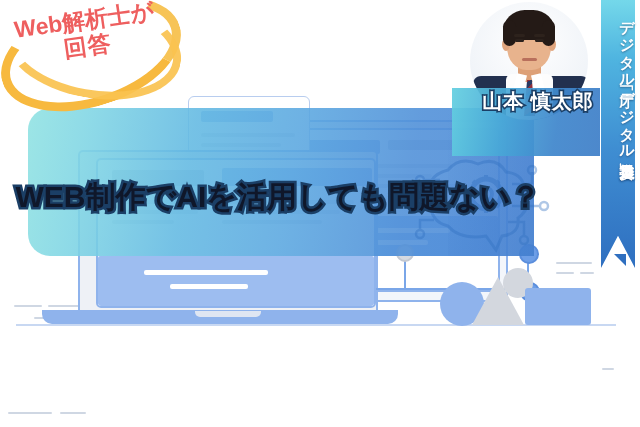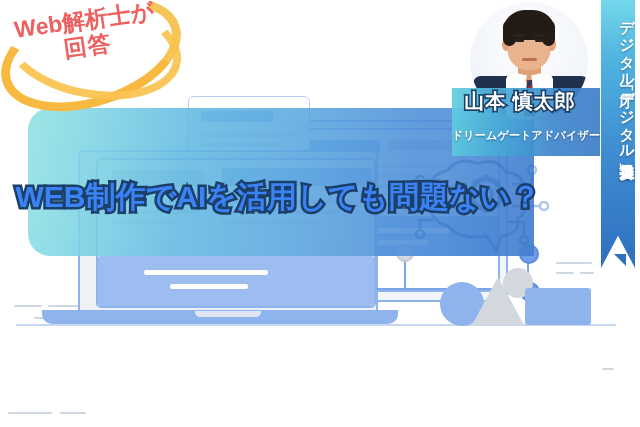--- a/index.html
+++ b/index.html
@@ -60,21 +60,21 @@
   
   .title-block{position:absolute;left:0;top:0;width:640px;height:427px;pointer-events:none;}
   .t-faq{
     position:absolute;left:0;top:112px;width:534px;text-align:center;
     font-size:29px;font-weight:bold;letter-spacing:2px;color:#ffe37a;
     -webkit-text-stroke:4px #163b63;paint-order:stroke fill;
     text-shadow:0 2px 0 rgba(10,40,70,.35);
   }
   .t-main{
     position:absolute;left:0;top:177px;width:556px;text-align:center;
-    font-size:30px;font-weight:bold;letter-spacing:0px;color:#3b82f6;
+    font-size:30px;font-weight:bold;letter-spacing:0px;color:#0f172a;
     -webkit-text-stroke:5px #1b3f66;paint-order:stroke fill;
   }
   .t-sub{
     position:absolute;left:0;top:216px;width:556px;text-align:center;
     font-size:26px;font-weight:bold;letter-spacing:0px;color:#f5781f;
     -webkit-text-stroke:5px #ffffff;paint-order:stroke fill;
   }
 
   
   .badge-wrap{position:absolute;left:-6px;top:-4px;width:190px;height:108px;}
@@ -122,21 +122,21 @@
   .ph-collar-r{position:absolute;left:64px;top:72px;width:10px;height:26px;background:#ffffff;transform:rotate(-14deg);}
   .ph-tie{position:absolute;left:54px;top:78px;width:11px;height:36px;background:repeating-linear-gradient(140deg,#8e2f3c 0 4px,#2a3a63 4px 8px);clip-path:polygon(28% 0,72% 0,100% 100%,0 100%);}
 
   
   .name-band{
     position:absolute;left:452px;top:88px;width:148px;height:68px;
     background:linear-gradient(100deg,#63cfe0 0%,#49a9d8 35%,#3f86cc 70%,#3f7fc8 100%);
     opacity:.93;
   }
   .name-txt{
-    position:absolute;left:446px;top:88px;width:148px;text-align:center;
+    position:absolute;left:464px;top:88px;width:148px;text-align:center;
     color:#fff;font-weight:bold;font-size:20px;letter-spacing:1px;
     -webkit-text-stroke:3.2px #1b3f66;paint-order:stroke fill;
   }
   .role1{
     position:absolute;left:452px;top:112px;width:148px;text-align:center;
     color:#fff;font-size:12px;font-weight:bold;letter-spacing:.3px;
     text-shadow:0 1px 2px rgba(20,50,90,.55);
   }
   .role2{
     position:absolute;left:448px;top:128px;width:156px;text-align:center;
@@ -295,19 +295,18 @@
     <div class="ph-hair3"></div>
     <div class="ph-brow-l"></div>
     <div class="ph-brow-r"></div>
     <div class="ph-eye-l"></div>
     <div class="ph-eye-r"></div>
     <div class="ph-mouth"></div>
   </div>
 
   <div class="name-band"></div>
   <div class="name-txt">山本 慎太郎</div>
-  <div class="role2">ドリームゲートアドバイザー</div>
 
   <div class="ribbon"></div>
   <div class="ribbon-txt">デジタル庁「デジタル推進委員」</div>
   <div class="corner-fold"></div>
 
 </div>
 
 </body></html>

